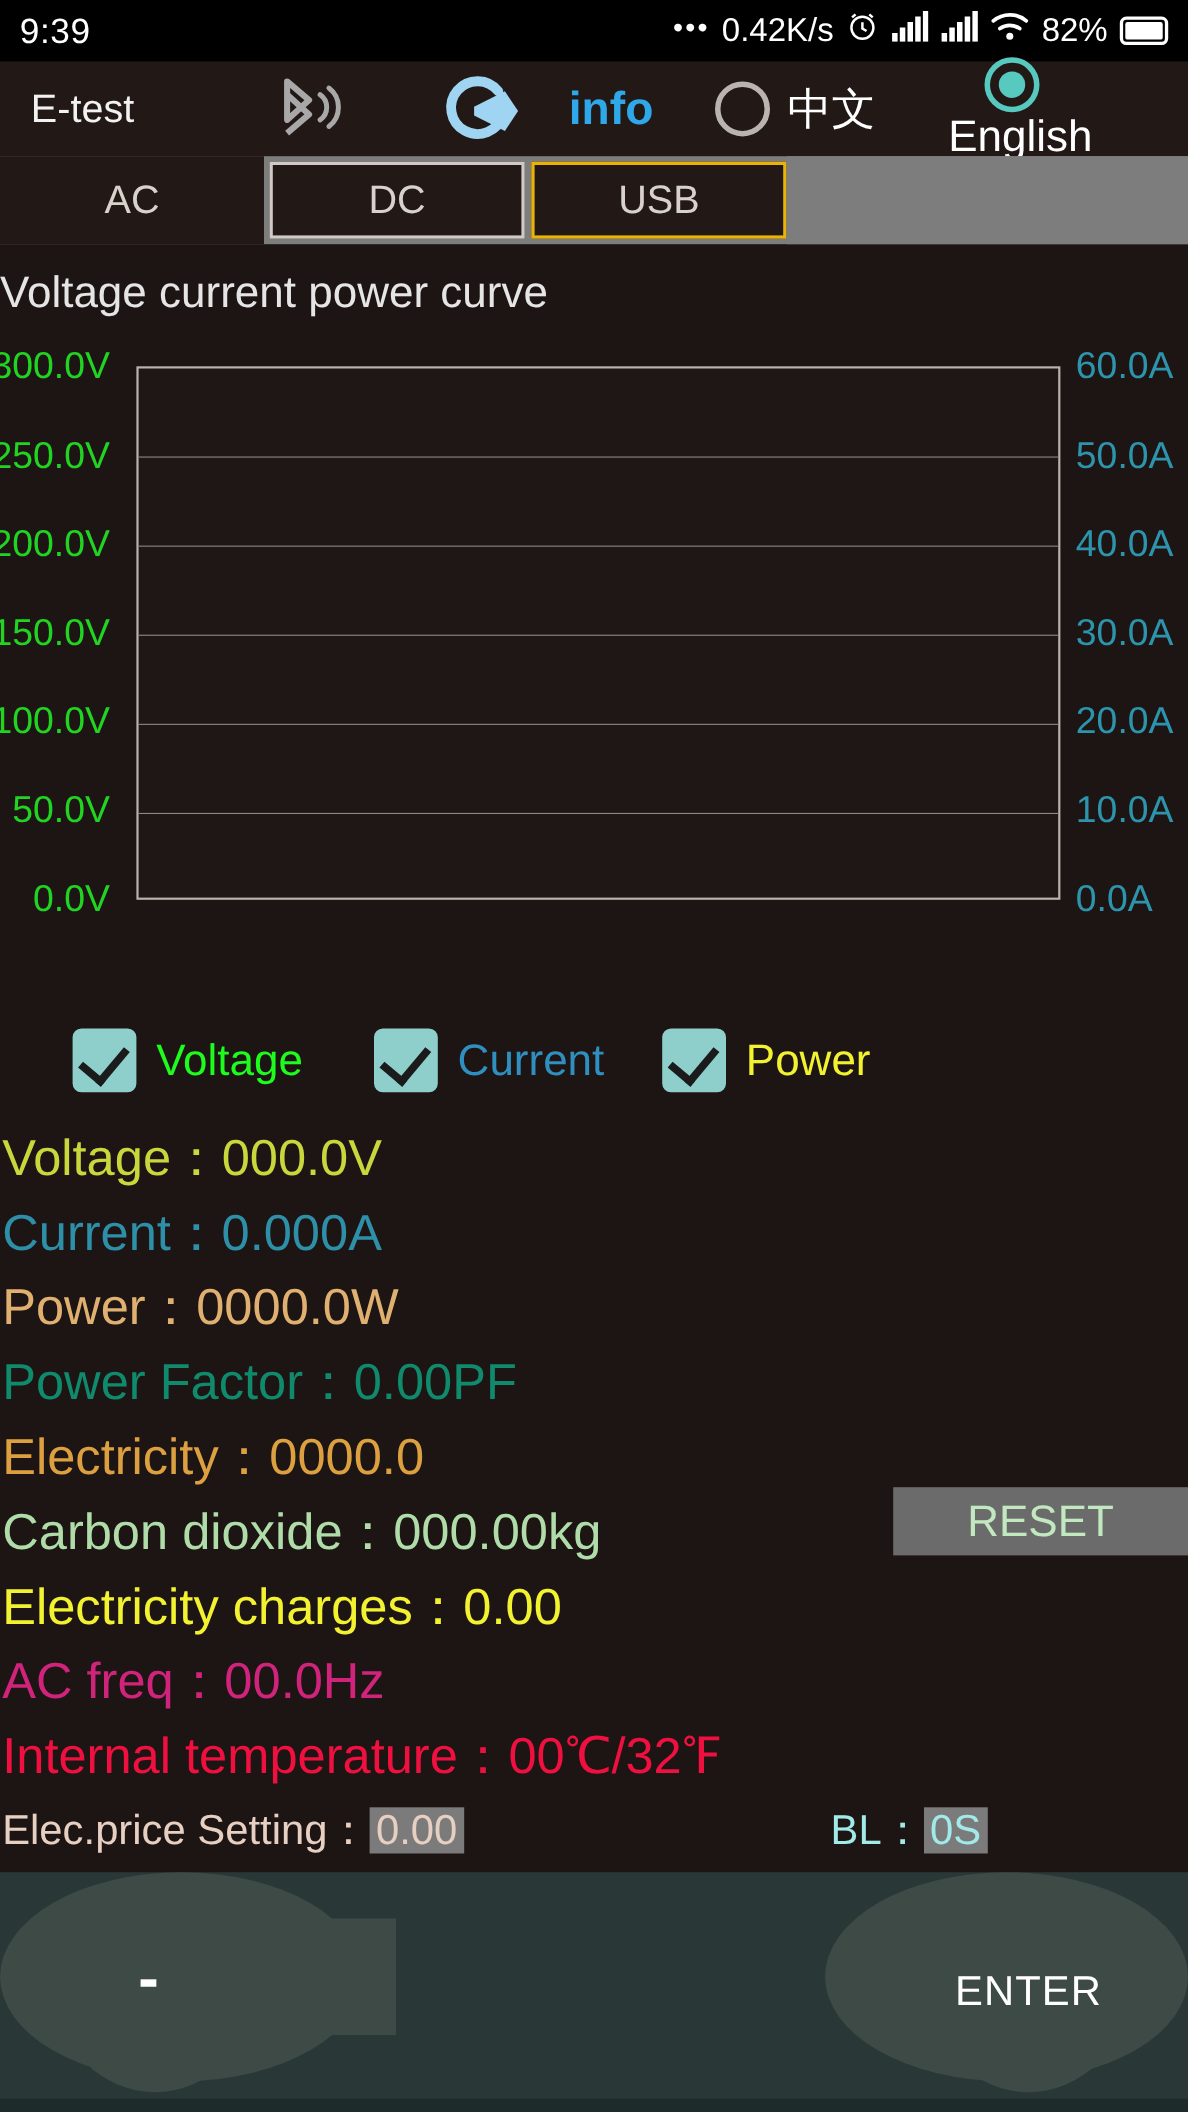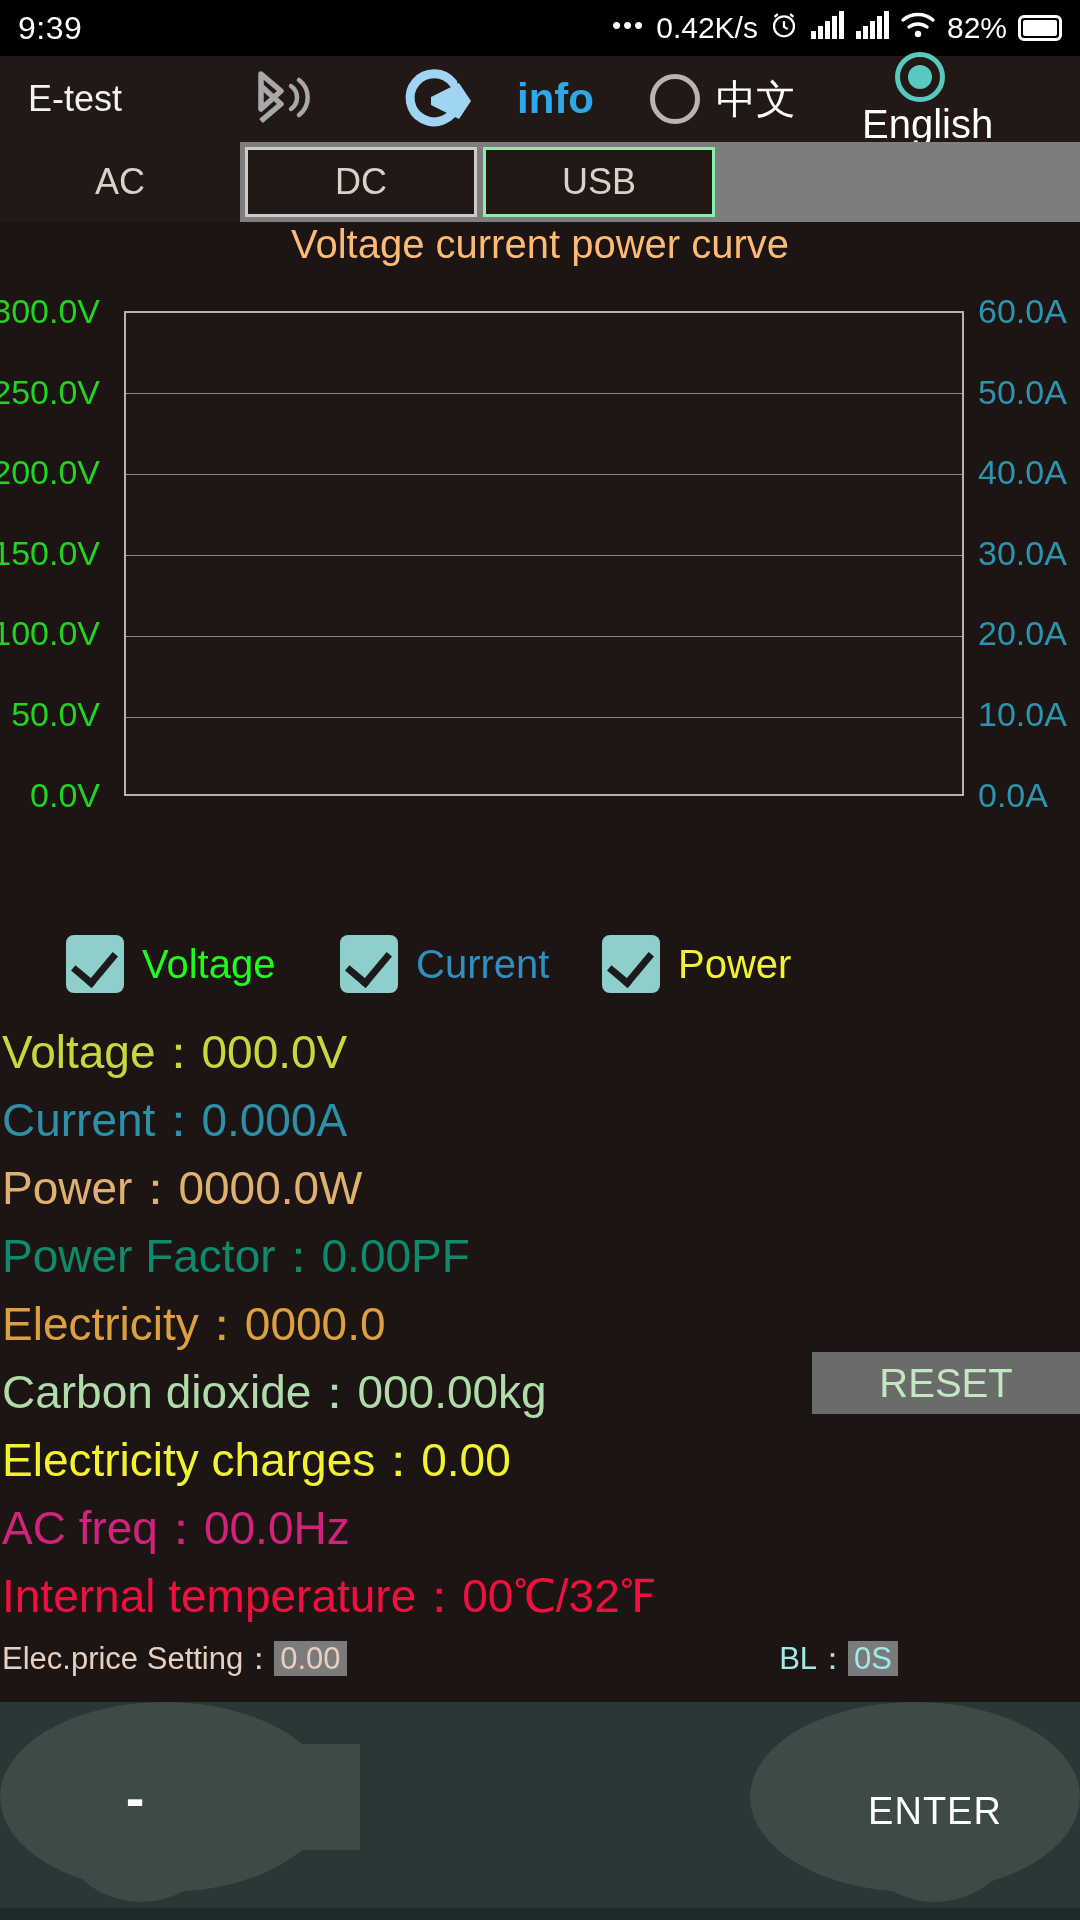--- a/index.html
+++ b/index.html
@@ -55,27 +55,28 @@
   #tab-bar{
     position:absolute; left:0; top:142px; width:1080px; height:80px;
     background:#7d7d7d; display:flex; align-items:stretch;
   }
   .tab{
     display:flex; align-items:center; justify-content:center;
     font-size:36px; color:#d8d2cd; background:#221917; flex:none;
   }
   #tab-ac{ width:240px; background:#221917; }
   #tab-dc{ width:232px; border:3px solid #cfcac5; margin:5px 0 5px 5px; }
-  #tab-usb{ width:232px; border:3px solid #86efac; margin:5px 0 5px 6px; }
+  #tab-usb{ width:232px; border:3px solid #eab308; margin:5px 0 5px 6px; }
   #tab-filler{ flex:1; background:#7d7d7d; }
 
   
   #chart-section{ position:absolute; left:0; top:222px; width:1080px; height:700px; }
   #chart-title{
-    width:100%; text-align:center; color:#fdba74; font-size:40px;
+    width:100%; color:#e5e5e5; font-size:40px;
+    margin-top:22px;
   }
   #plot-wrap{ position:relative; margin-top:26px; height:510px; }
   #plot-area{
     position:absolute; left:124px; top:18px; width:840px; height:485px;
     border:2px solid #b9b3ad; background:#1f1715;
   }
   .gridline{ position:absolute; left:0; right:0; height:1px; background:#8e8883; }
   .axis-labels{ position:absolute; top:18px; height:485px; width:112px; }
   #axis-left{ left:0; }
   #axis-right{ left:968px; width:112px; }
@@ -113,21 +114,21 @@
   
   #reset-button{
     position:absolute; left:812px; top:1352px; width:268px; height:62px;
     background:#6b6b6b; color:#c2e8c0; font-size:40px;
     display:flex; align-items:center; justify-content:center;
   }
 
   
   #settings-row{
     position:absolute; left:0; top:1638px; width:904px; height:62px;
-    font-size:31px; white-space:nowrap;
+    font-size:38px; white-space:nowrap;
   }
   #elec-price{ position:absolute; left:2px; top:0; color:#e7cfc1; }
   #bl-setting{ position:absolute; right:6px; top:0; color:#a2e9e9; }
 
   
   #keypad{
     position:absolute; left:0; top:1702px; width:1080px; height:218px;
     background:#293836;
   }
   .key{

